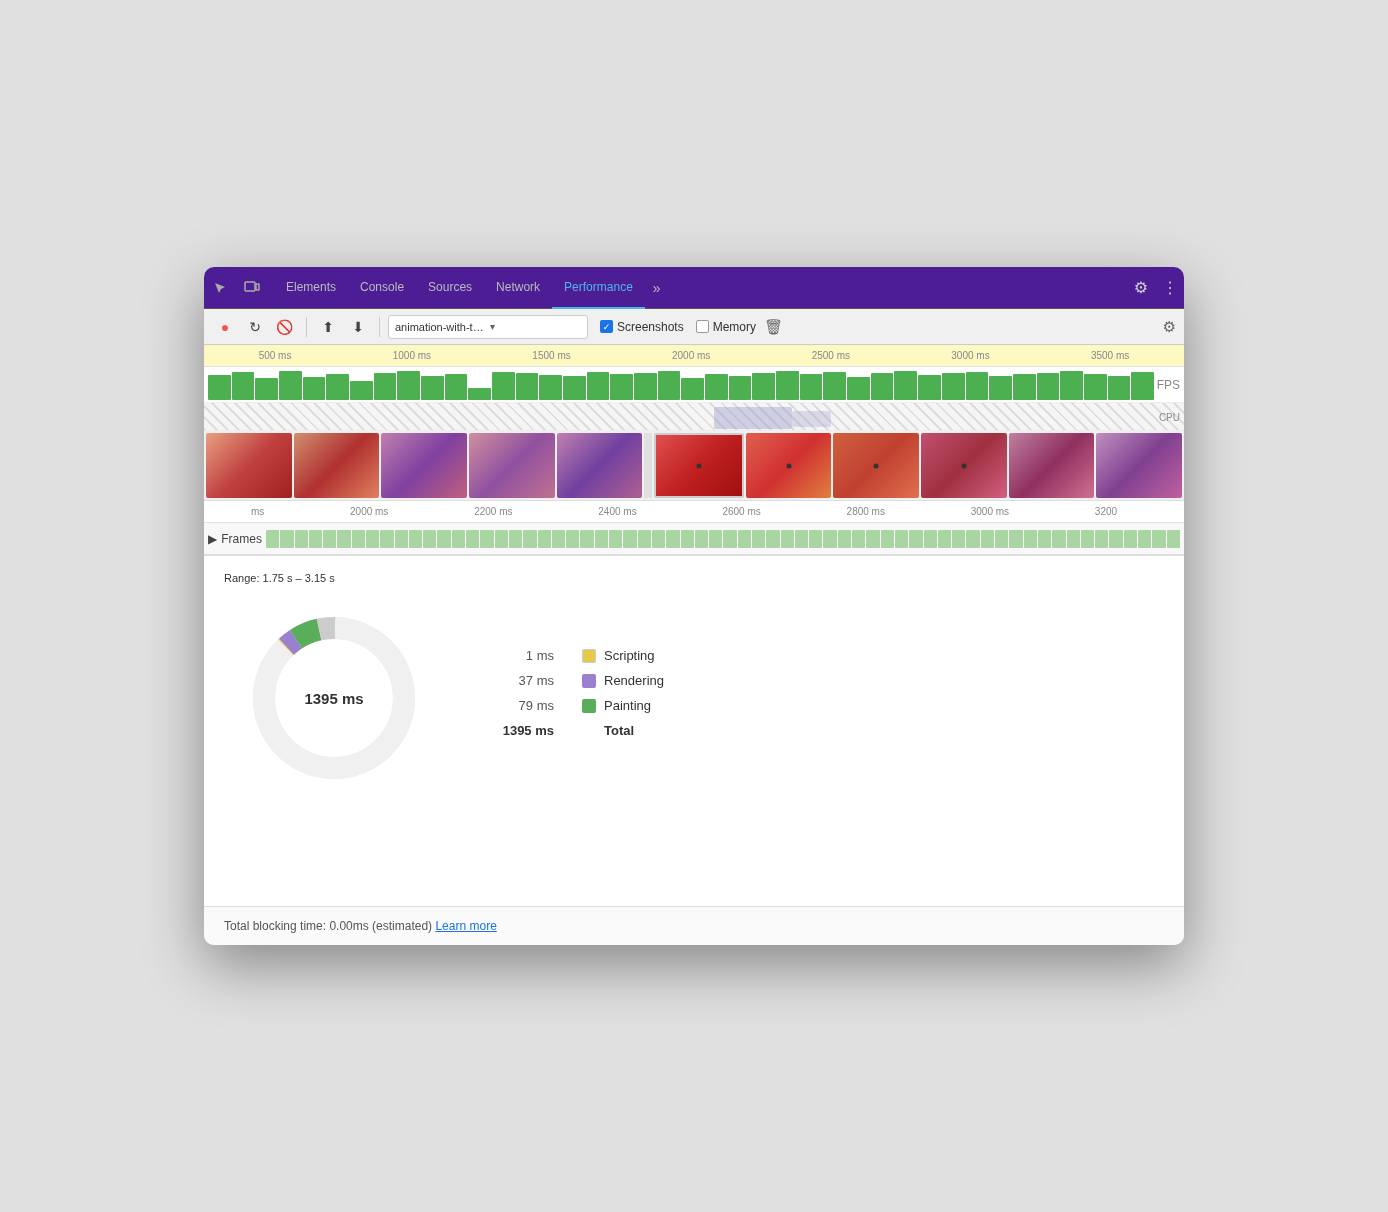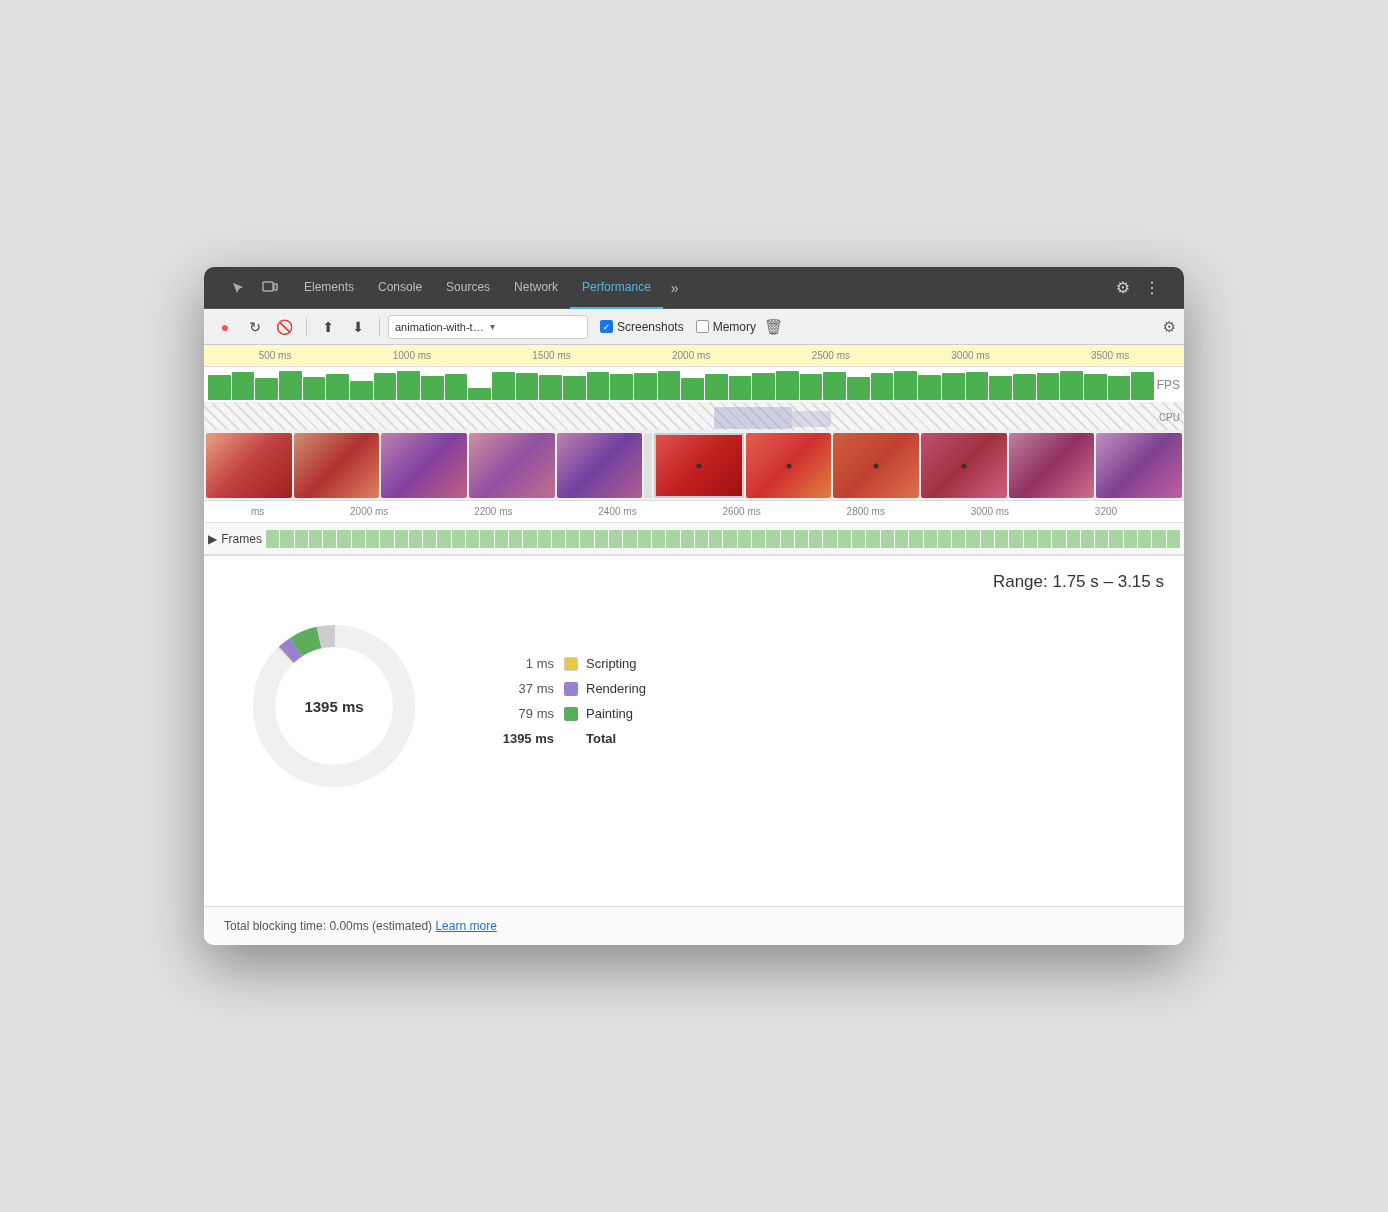--- a/index.html
+++ b/index.html
@@ -43,24 +43,24 @@
     .traffic-light.maximize { background: #28c840; }
     .title-text {
       position: absolute;
       left: 50%;
       transform: translateX(-50%);
       color: #d0d0d0;
       font-size: 13px;
     }
     
     .nav-tabs {
-      background: #404040;
-      display: flex;
-      align-items: center;
-      padding: 0 20px;
+      background: #4c1d95;
+      display: flex;
+      align-items: center;
+      padding: 0 2px;
       height: 42px;
       border-bottom: 1px solid #555;
     }
     .nav-tools-left {
       display: flex;
       align-items: center;
       gap: 4px;
       margin-right: 8px;
     }
     .tool-icon {
@@ -386,24 +386,23 @@
       color: #1a73e8;
       border-bottom: 2px solid #1a73e8;
     }
     
     .summary-panel {
       background: white;
       padding: 16px 20px;
       min-height: 350px;
     }
     .range-text {
-      font-size: 17px;
+      font-size: 11px;
       color: #333;
       margin-bottom: 24px;
-      text-align: right;
     }
     .chart-container {
       display: flex;
       align-items: center;
       gap: 60px;
       padding: 0 20px;
     }
     
     .donut-wrapper {
       position: relative;
@@ -432,21 +431,21 @@
     .legend-row {
       display: flex;
       align-items: center;
       margin-bottom: 10px;
       font-size: 13px;
     }
     .legend-ms {
       min-width: 70px;
       text-align: right;
       color: #555;
-      margin-right: 10px;
+      margin-right: 28px;
     }
     .legend-ms.bold { font-weight: bold; color: #333; }
     .legend-swatch {
       width: 14px;
       height: 14px;
       border-radius: 2px;
       margin-right: 8px;
       flex-shrink: 0;
     }
     .legend-label { color: #333; }

